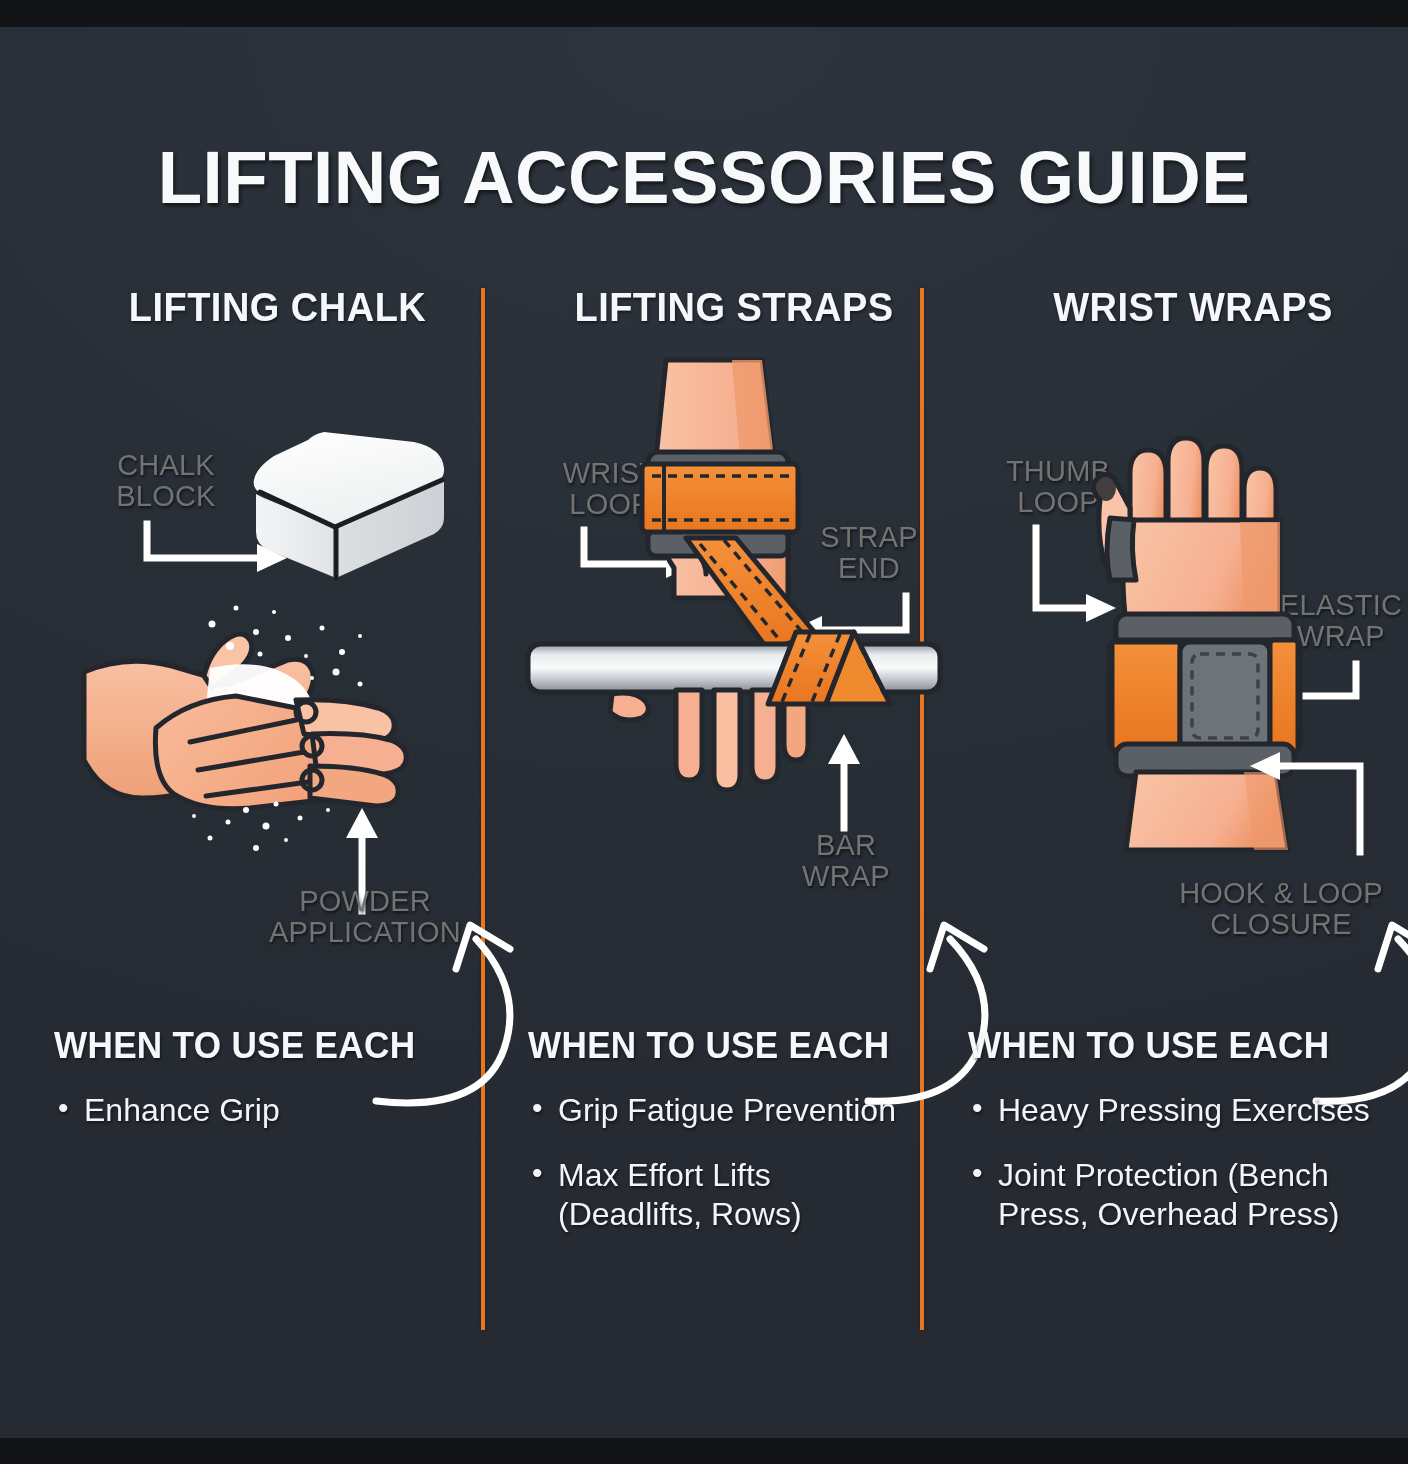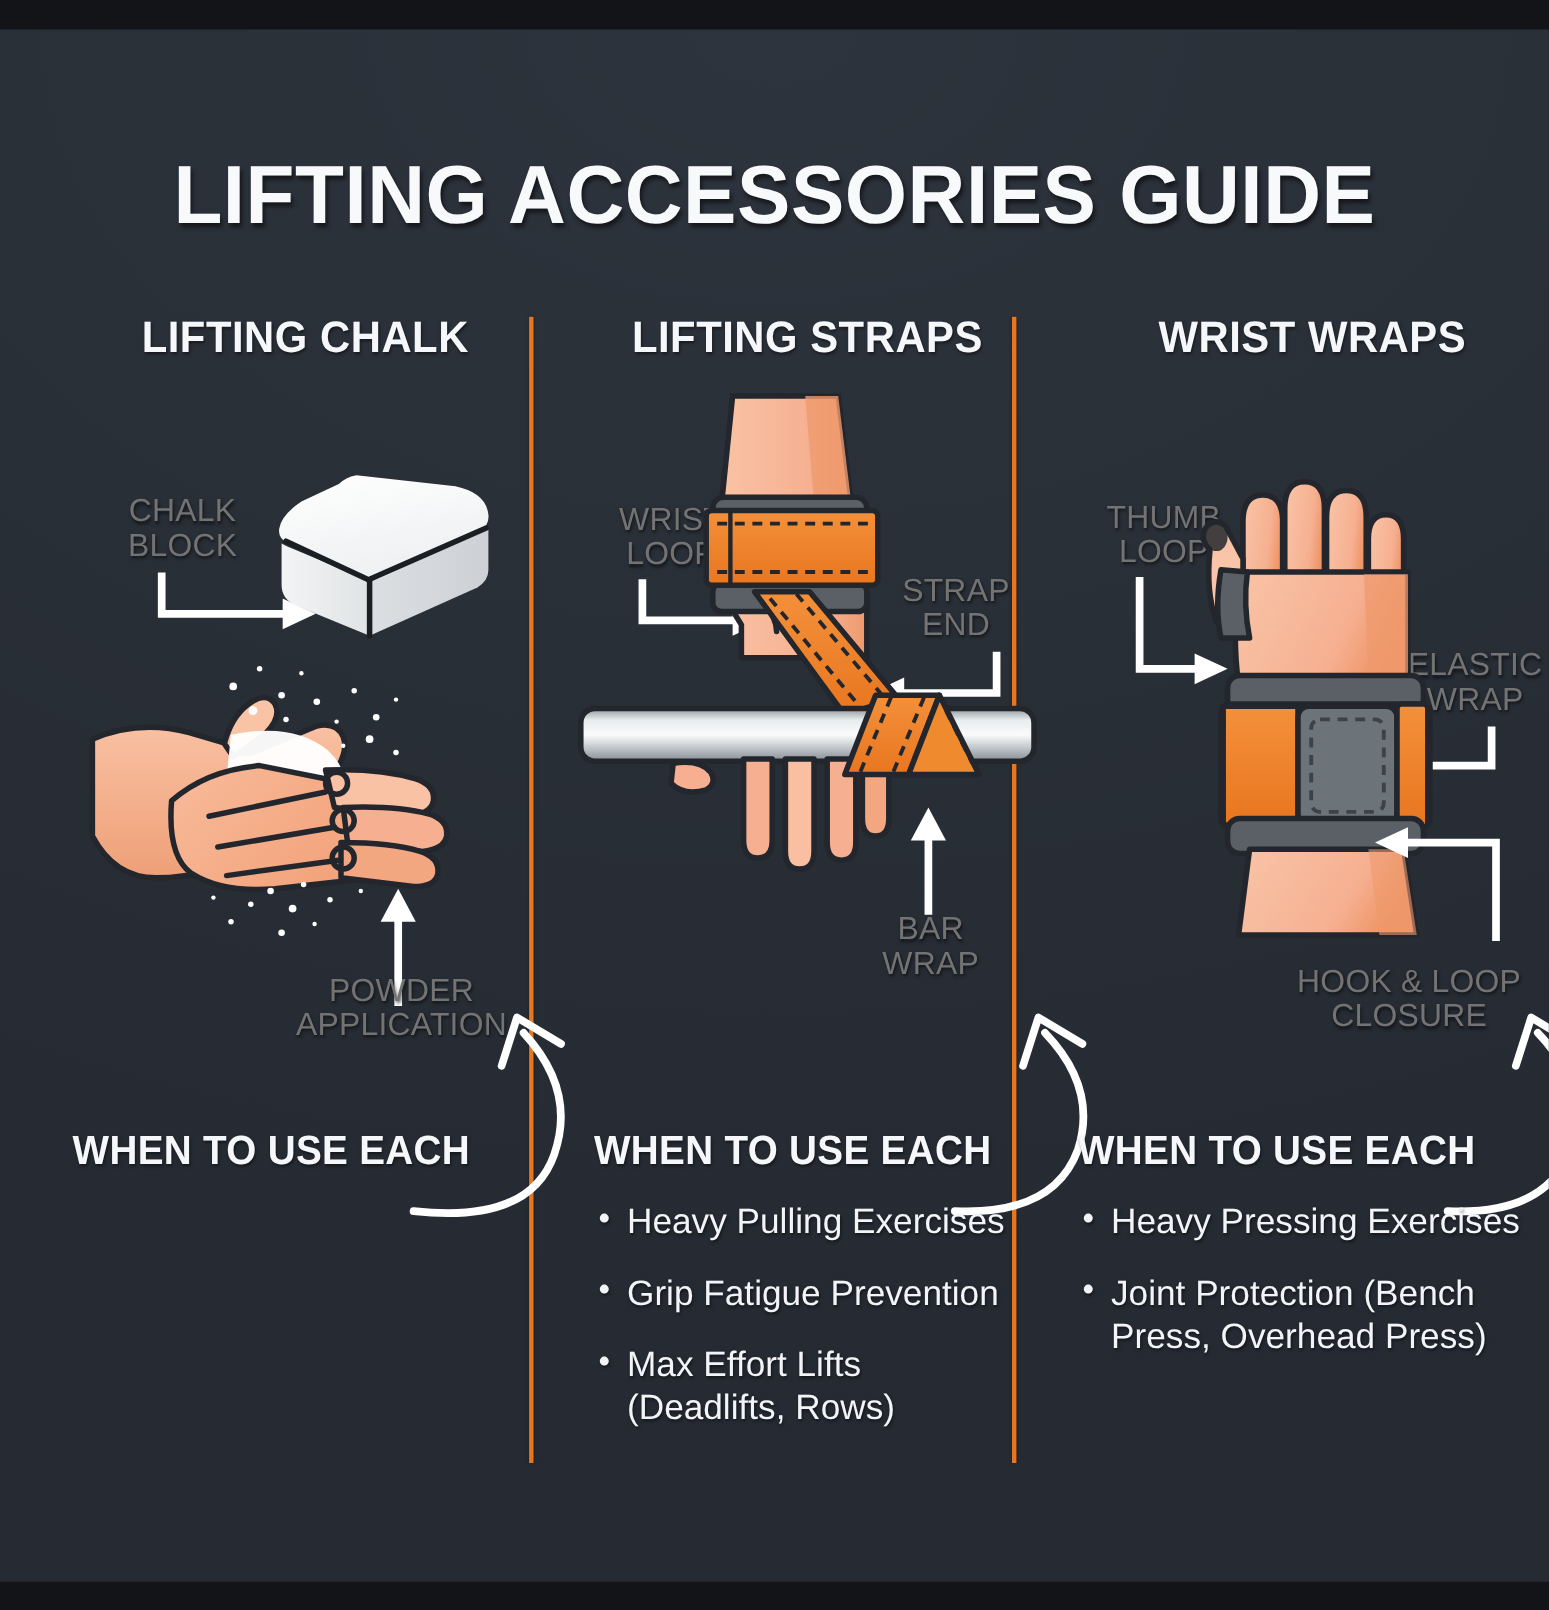--- a/index.html
+++ b/index.html
@@ -78,21 +78,21 @@
     font-weight:500;
     color:#737373;
     line-height:1.08;
     text-shadow:1px 2px 3px rgba(0,0,0,.6);
     letter-spacing:.2px;
     white-space:pre-line;
   }
   .lbl.ctr{ text-align:center; }
 
   
-  .use-block{ position:absolute; left:16px; width:100%; }
+  .use-block{ position:absolute; left:4px; width:100%; }
   .use-title{
     font-size:37px; font-weight:bold; color:#f5f7fa;
     letter-spacing:.3px; transform:scaleX(0.95);
     transform-origin:left center;
     text-shadow:1px 2px 3px rgba(0,0,0,.5);
     white-space:nowrap;
   }
   .bullets{ list-style:none; margin-top:24px; }
   .bullets li{
     position:relative;
@@ -239,20 +239,21 @@
     </div>
 
     <svg style="position:absolute;left:314px;top:620px;" width="190" height="215">
       <path d="M12,196 Q118,208 140,144 Q160,86 112,34" stroke="#ffffff" stroke-width="7" fill="none" stroke-linecap="round"></path>
       <path d="M92,64 L106,20 L146,44" stroke="#ffffff" stroke-width="7" fill="none" stroke-linecap="round" stroke-linejoin="round"></path>
     </svg>
 
     <div class="use-block" style="top:740px;">
       <div class="use-title">WHEN TO USE EACH</div>
       <ul class="bullets">
+        <li>Enhance Grip</li>
       </ul>
     </div>
   </div>
 
   <div class="col c2">
 
     <div class="col-head">LIFTING STRAPS</div>
 
     <div class="art">
 
@@ -337,21 +338,20 @@
     </div>
 
     <svg style="position:absolute;left:314px;top:620px;" width="190" height="215">
       <path d="M30,196 Q120,200 142,140 Q160,84 112,34" stroke="#ffffff" stroke-width="7" fill="none" stroke-linecap="round"></path>
       <path d="M92,64 L106,20 L146,44" stroke="#ffffff" stroke-width="7" fill="none" stroke-linecap="round" stroke-linejoin="round"></path>
     </svg>
 
     <div class="use-block" style="top:740px;">
       <div class="use-title">WHEN TO USE EACH</div>
       <ul class="bullets">
-        <li>Heavy Pulling Exercises</li>
         <li>Grip Fatigue Prevention</li>
         <li style="width:300px;">Max Effort Lifts (Deadlifts, Rows)</li>
       </ul>
     </div>
   </div>
 
   <div class="col c3">
 
     <div class="col-head">WRIST WRAPS</div>
 

